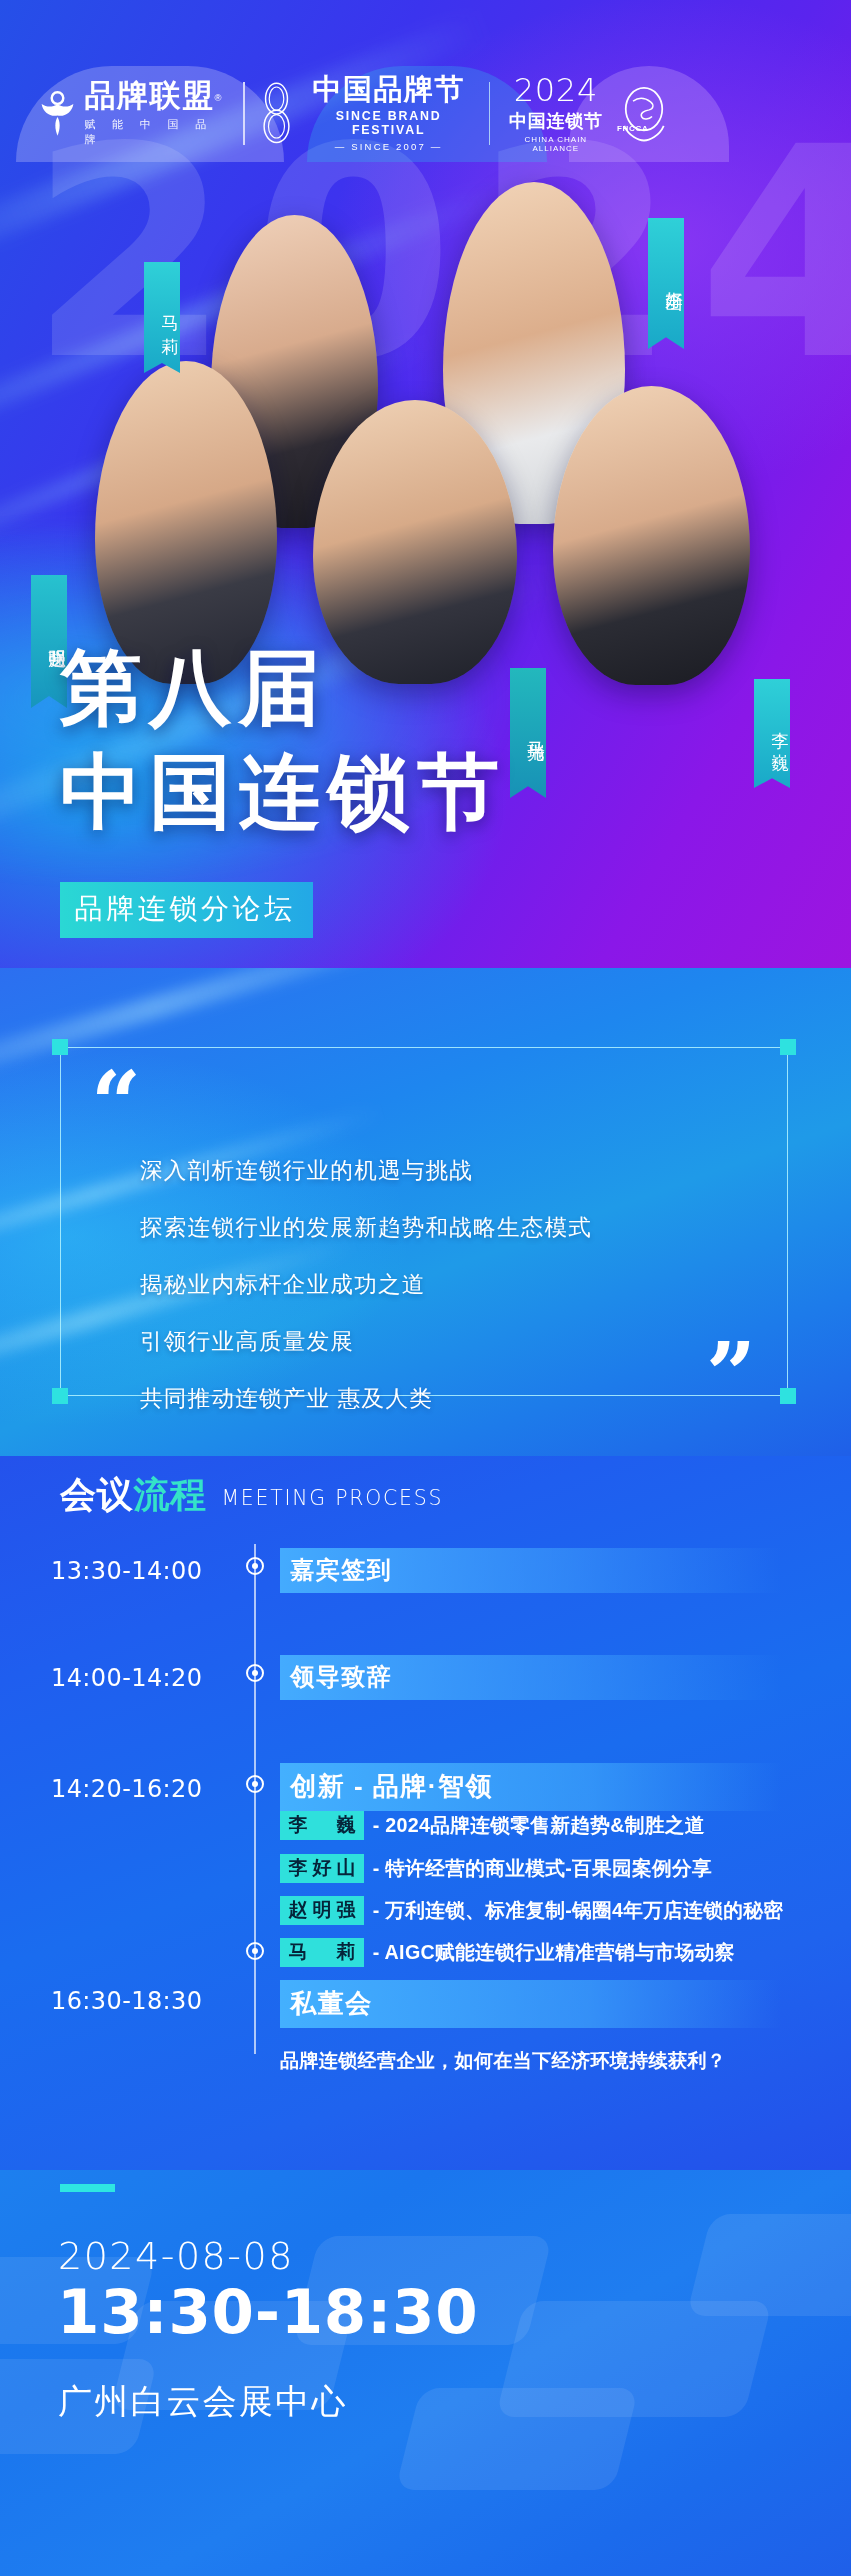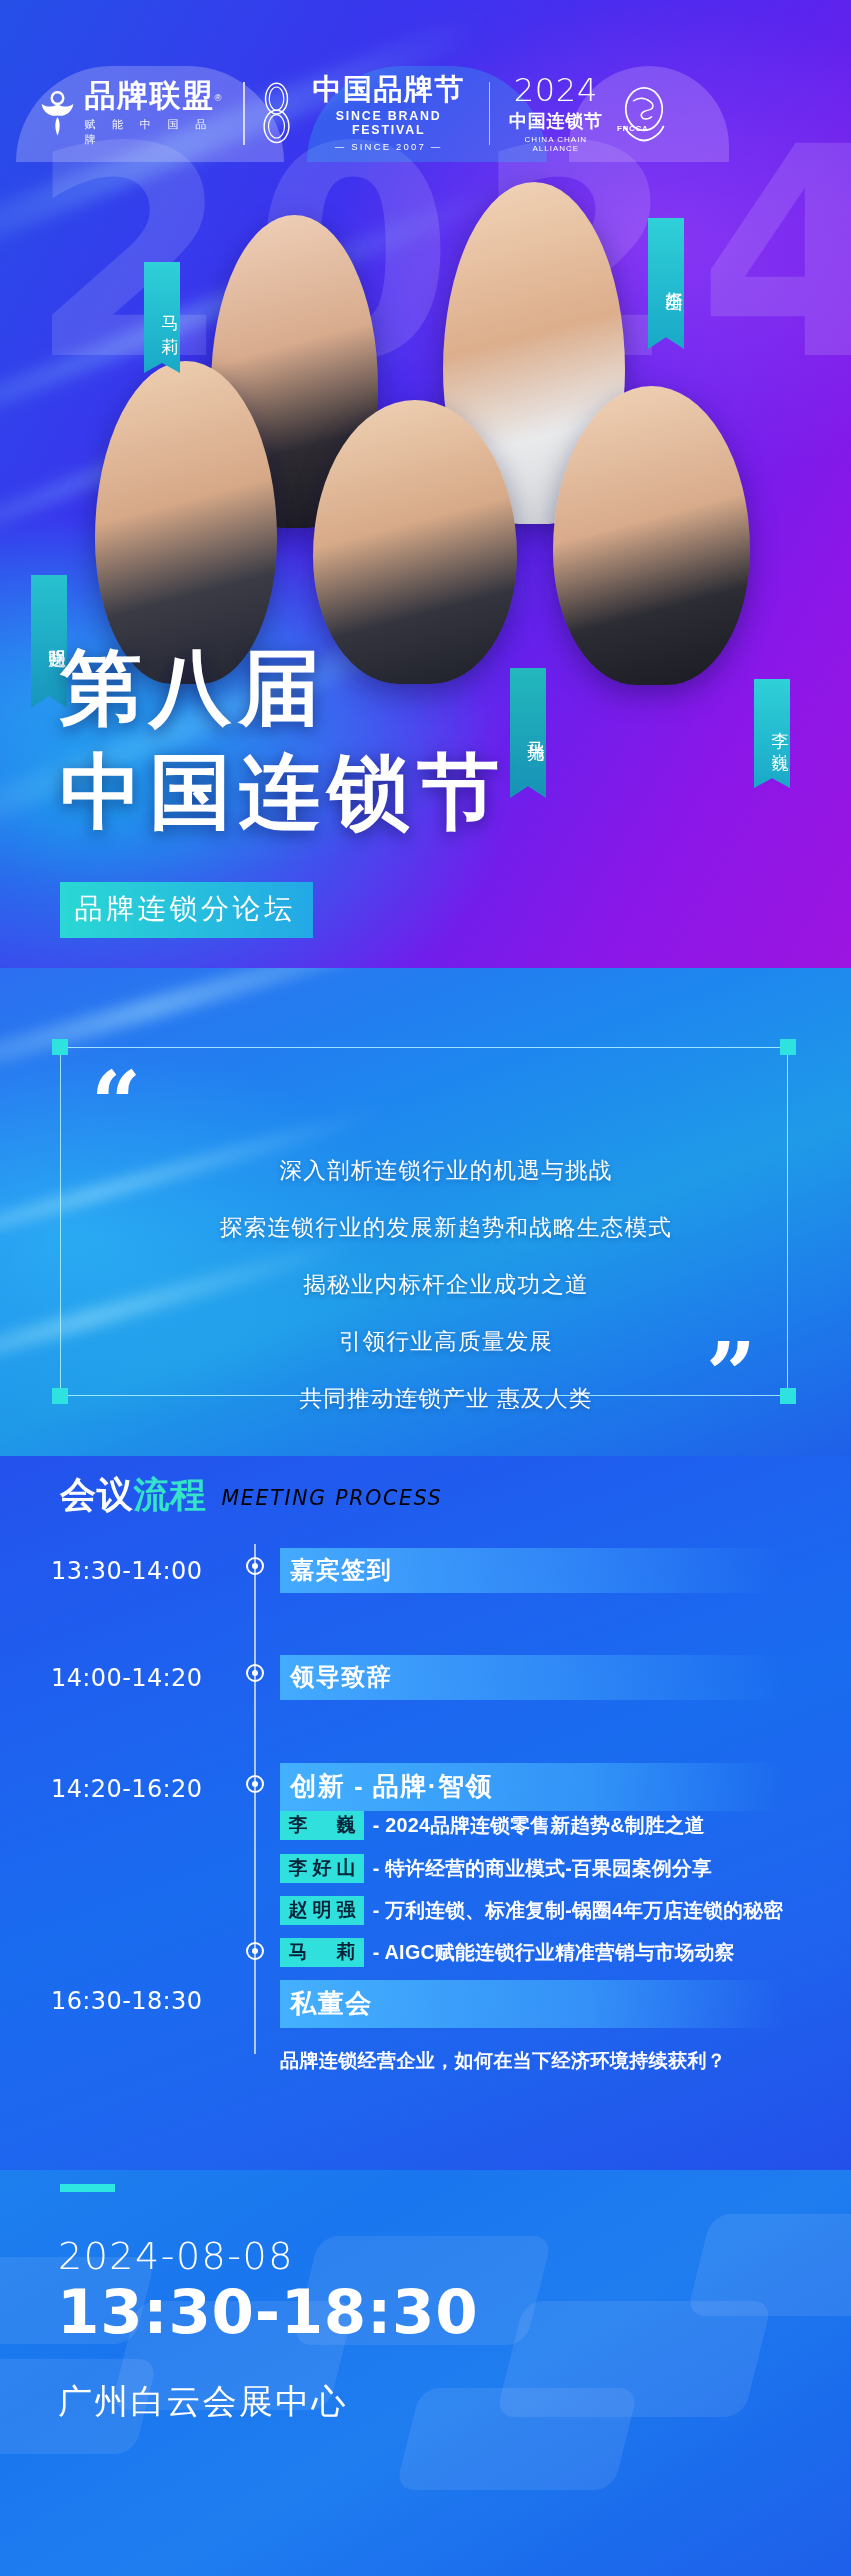--- a/index.html
+++ b/index.html
@@ -143,39 +143,38 @@
   .qb-mark {
     position:absolute; color:#fff; font-size:87px; line-height:.72; font-weight:bold;
     font-family:"DejaVu Serif", serif;
   }
   .qm-open  { left:31px;  top:26px; }
   .qm-close { right:32px; bottom:-10.2px; }
   .qb-lines { position:absolute; left:80px; top:108px; right:36px; }
   .qb-line {
     color:#fff; font-size:22.6px; letter-spacing:1.2px; margin-bottom:26px; font-weight:400;
     text-shadow:0 1.5px 5.8px rgba(0,30,90,.30);
-    text-align:center;
   }
 
   
   .agenda {
     position:absolute; left:0; top:1456px; width:852px; height:714px;
     background:linear-gradient(160deg,#2452ec 0%, #1f5eef 22%, #1a6cef 50%, #1f63ee 76%, #2350ea 100%);
     overflow:hidden;
   }
   .ag-head { position:absolute; left:60px; top:1477px; z-index:8; display:flex; align-items:flex-end; }
   .ag-cn {
     font-size:36px; font-weight:bold; letter-spacing:0.7px; line-height:1;
     font-family:"DejaVu Sans","Liberation Sans",sans-serif;
   }
   .ag-cn .w { color:#ffffff;margin-top:12px; }
   .ag-cn .g { color:#34e3c8; }
   .ag-en {
-    color:#000000; font-size:20.4px; letter-spacing:1.8px; margin-left:14.6px; padding-bottom:2.9px;
-    font-weight:300; font-family:"DejaVu Sans",sans-serif;font-style:italic;
+    color:#ffffff; font-size:20.4px; letter-spacing:1.8px; margin-left:14.6px; padding-bottom:2.9px;
+    font-weight:300; font-family:"DejaVu Sans",sans-serif;
   }
 
   .timeline { position:absolute; left:0; top:1544px; width:820px; height:582px; z-index:8; }
   .tl-axis {
     position:absolute; left:254px; top:0px; width:2.2px; height:510px;
     background:rgba(255,255,255,.65);
   }
   .row { position:absolute; left:0; width:852px; }
   .row-time {
     position:absolute; left:51px; width:182px; text-align:left;

